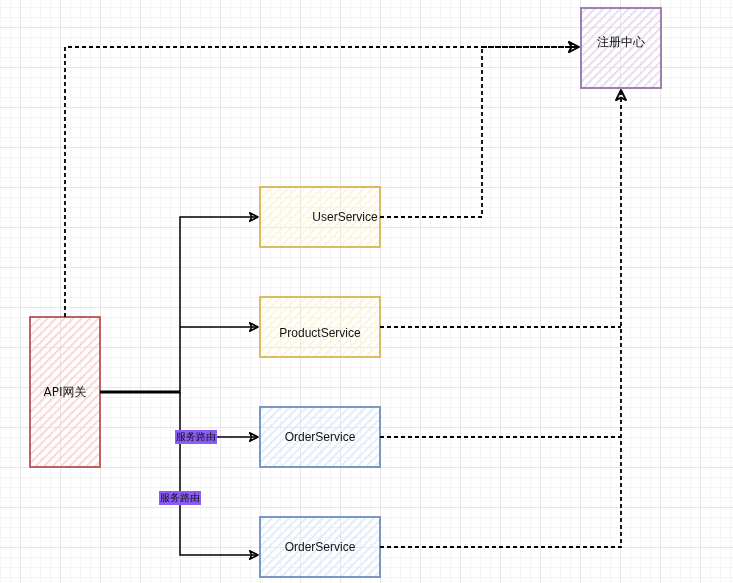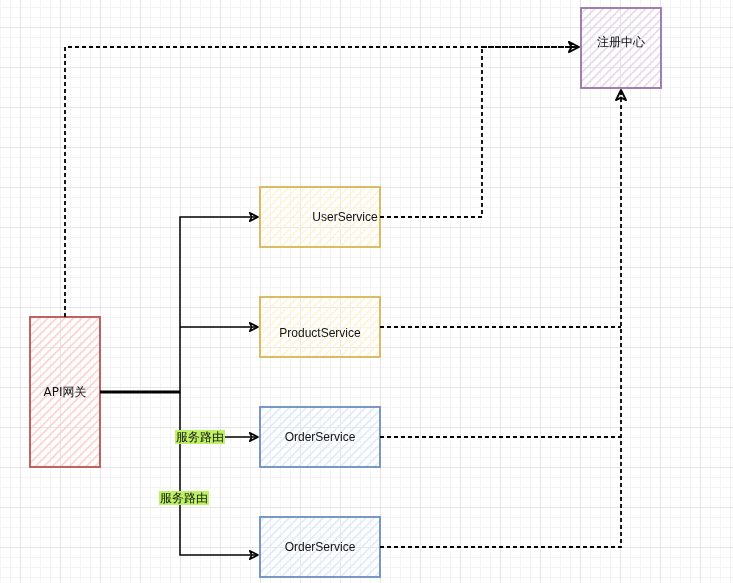--- a/index.html
+++ b/index.html
@@ -16,22 +16,22 @@
     font-family: "Liberation Sans", "DejaVu Sans", sans-serif;
   }
   #canvas { position: absolute; left: 0; top: 0; }
   .node {
     position: absolute; box-sizing: border-box;
     display: flex; align-items: center; justify-content: center;
     font-size: 12px; color: #111;
   }
   .node span { position: relative; z-index: 2; }
   .edge-label {
-    position: absolute; font-size: 12px; color: #111;
-    background: #bef264; padding: 0 1px; line-height: 14px;
+    position: absolute; font-size: 10px; color: #111;
+    background: #8b5cf6; padding: 0 1px; line-height: 14px;
     font-family: "DejaVu Sans", "Liberation Sans", sans-serif;
   }
   .cjk { font-family: "DejaVu Sans", "Liberation Sans", sans-serif; }
 </style>
 </head>
 <body>
 
 <svg id="canvas" width="733" height="583">
   <defs>
     <pattern id="hatch-purple" width="6" height="6" patternUnits="userSpaceOnUse" patternTransform="rotate(45)">

